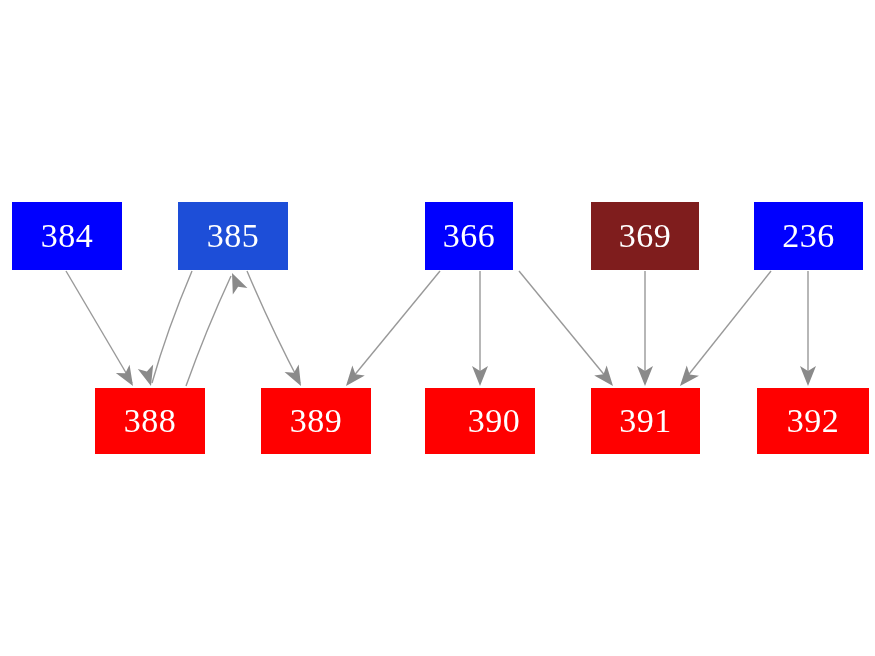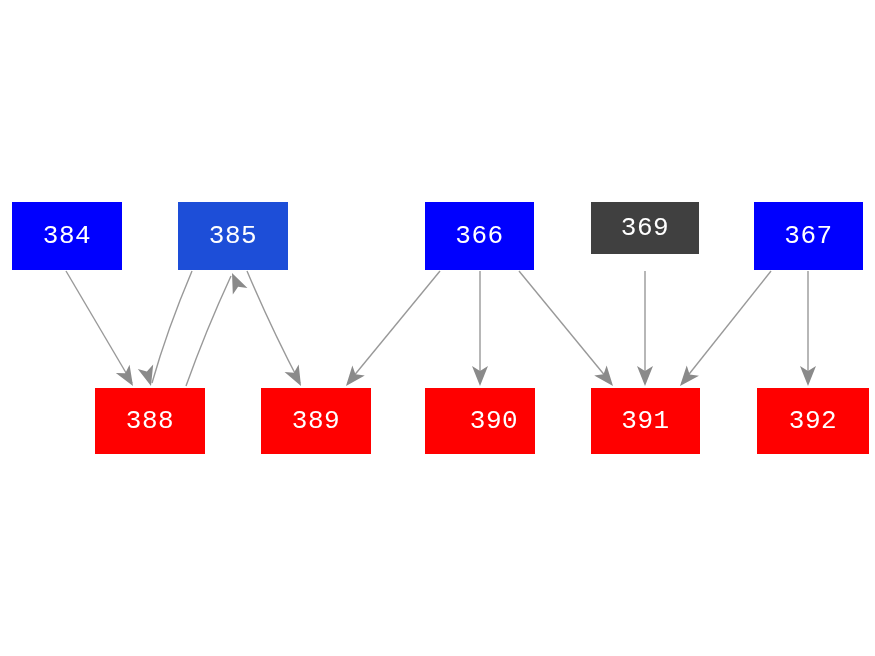--- a/index.html
+++ b/index.html
@@ -33,22 +33,22 @@
     fill: #8a8a8a;
     stroke: none;
   }
   .node {
     position: absolute;
     display: flex;
     align-items: center;
     justify-content: center;
     box-sizing: border-box;
     color: #ffffff;
-    font-size: 26px;
-    font-family: Liberation Mono, monospace;
+    font-size: 34px;
+    font-family: Liberation Serif, serif;
     letter-spacing: 0.5px;
     line-height: 1;
     user-select: none;
   }
   .node-source { background: #0000ff; }
   .node-target { background: #ff0000; }
 </style>
 </head>
 <body>
 
@@ -93,22 +93,22 @@
         </g>
         <g>
           <path class="edge-line" d="M 808,271 L 808,383" stroke="#999999"></path>
           <polygon class="arrow-head" fill="#8a8a8a" points="0,0 -20,-8 -15,0 -20,8" transform="translate(808,386) rotate(90)"></polygon>
         </g>
       </g>
   </svg>
   <div id="nodes-layer">
       <div class="node node-source" style="left: 12px; top: 202px; width: 110px; height: 68px; background: rgb(0, 0, 255); color: rgb(255, 255, 255);">384</div>
       <div class="node node-source" style="left: 178px; top: 202px; width: 110px; height: 68px; background: #1d4ed8; color: rgb(255, 255, 255);">385</div>
-      <div class="node node-source" style="left: 425px; top: 202px; width: 109px; height: 68px; background: rgb(0, 0, 255); color: rgb(255, 255, 255); text-align: right;">366</div>
-      <div class="node node-source" style="left: 591px; top: 202px; width: 108px; height: 52px; background: #404040; color: rgb(255, 255, 255); text-align: right;">369</div>
-      <div class="node node-source" style="left: 754px; top: 202px; width: 109px; height: 68px; background: rgb(0, 0, 255); color: rgb(255, 255, 255);">367</div>
+      <div class="node node-source" style="left: 425px; top: 202px; width: 88px; height: 68px; background: rgb(0, 0, 255); color: rgb(255, 255, 255); text-align: right;">366</div>
+      <div class="node node-source" style="left: 591px; top: 202px; width: 108px; height: 68px; background: #7f1d1d; color: rgb(255, 255, 255); text-align: right;">369</div>
+      <div class="node node-source" style="left: 754px; top: 202px; width: 109px; height: 68px; background: rgb(0, 0, 255); color: rgb(255, 255, 255);">236</div>
       <div class="node node-target" style="left: 95px; top: 388px; width: 110px; height: 66px; background: rgb(255, 0, 0); color: rgb(255, 255, 255);">388</div>
       <div class="node node-target" style="left: 261px; top: 388px; width: 110px; height: 66px; background: rgb(255, 0, 0); color: rgb(255, 255, 255);">389</div>
       <div class="node node-target" style="left: 425px; top: 388px; width: 110px; height: 66px; background: rgb(255, 0, 0); color: rgb(255, 255, 255); padding-left: 28px;">390</div>
       <div class="node node-target" style="left: 591px; top: 388px; width: 109px; height: 66px; background: rgb(255, 0, 0); color: rgb(255, 255, 255);">391</div>
       <div class="node node-target" style="left: 757px; top: 388px; width: 112px; height: 66px; background: rgb(255, 0, 0); color: rgb(255, 255, 255);">392</div>
     </div>
 </div>
 
 </body></html>

